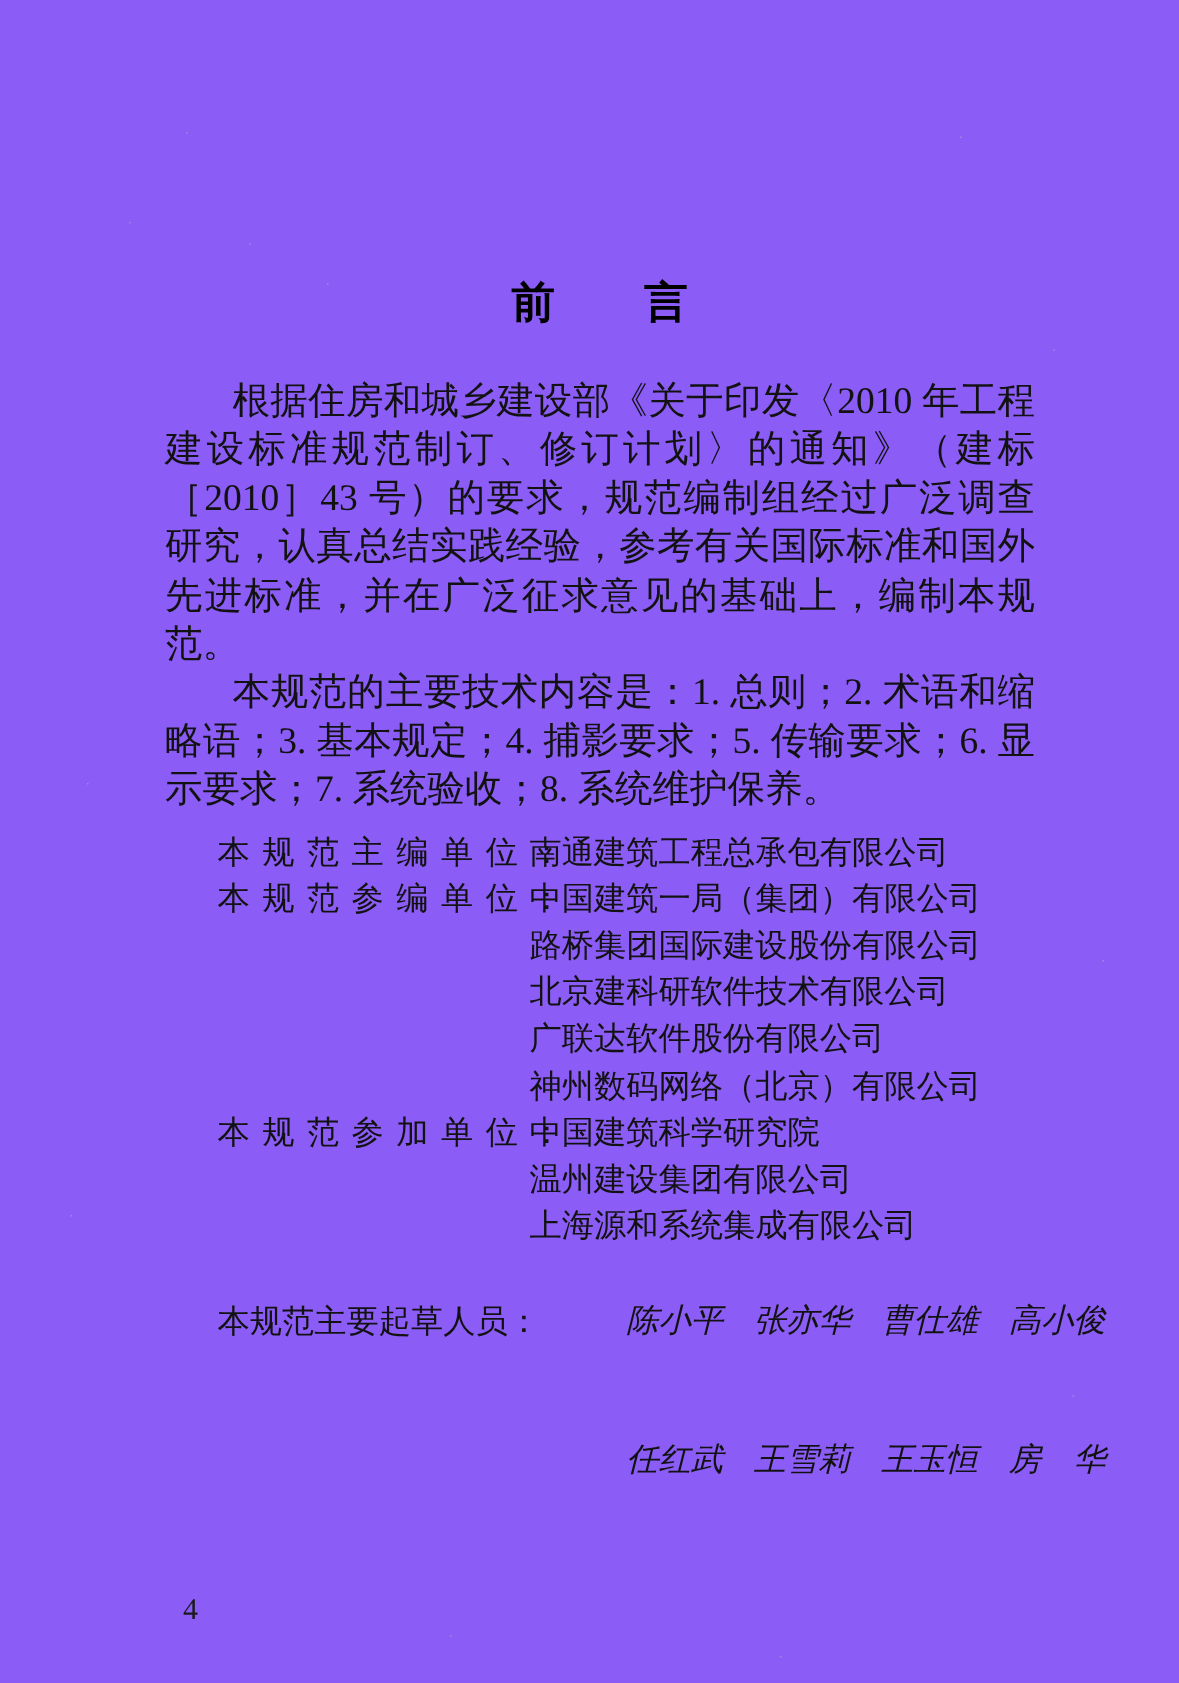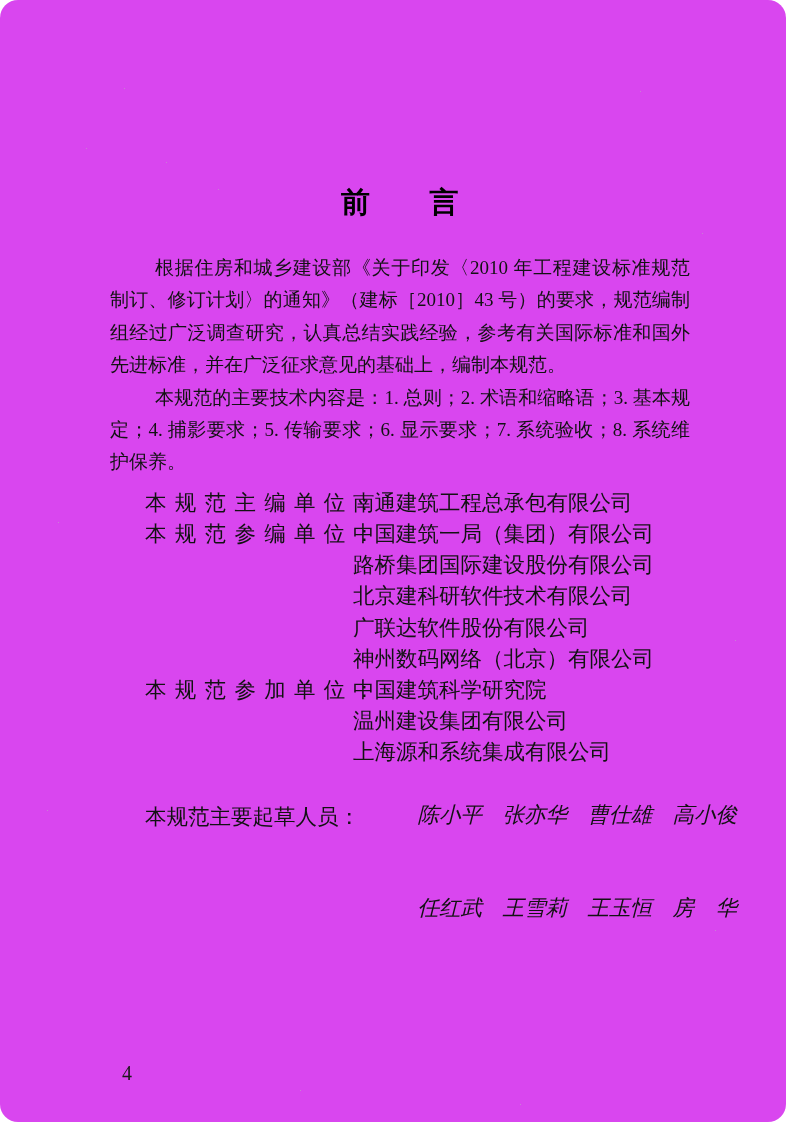--- a/index.html
+++ b/index.html
@@ -16,22 +16,21 @@
     overflow: hidden;
     -webkit-font-smoothing: antialiased;
   }
 
   .page {
     position: absolute;
     top: 0;
     left: 0;
     width: 786px;
     height: 1122px;
-    background: #d946ef;
-    border-radius: 18px;
+    background: #8b5cf6;
   }
 
   
   .speckle {
     position: absolute;
     inset: 0;
     pointer-events: none;
     opacity: 0.5;
   }
   .speckle i {
@@ -56,21 +55,21 @@
     font-weight: bold;
     font-size: 29px;
     line-height: 40px;
     letter-spacing: 0.5px;
     color: #000;
     white-space: pre;
   }
 
   
   .para {
-    font-size: 19px;
+    font-size: 25px;
     line-height: 32.4px;
     text-align: justify;
     text-justify: inter-ideograph;
     text-indent: 45px;
     color: #121212;
     margin: 0;
   }
   .para-block {
     margin-top: 30px;
   }

